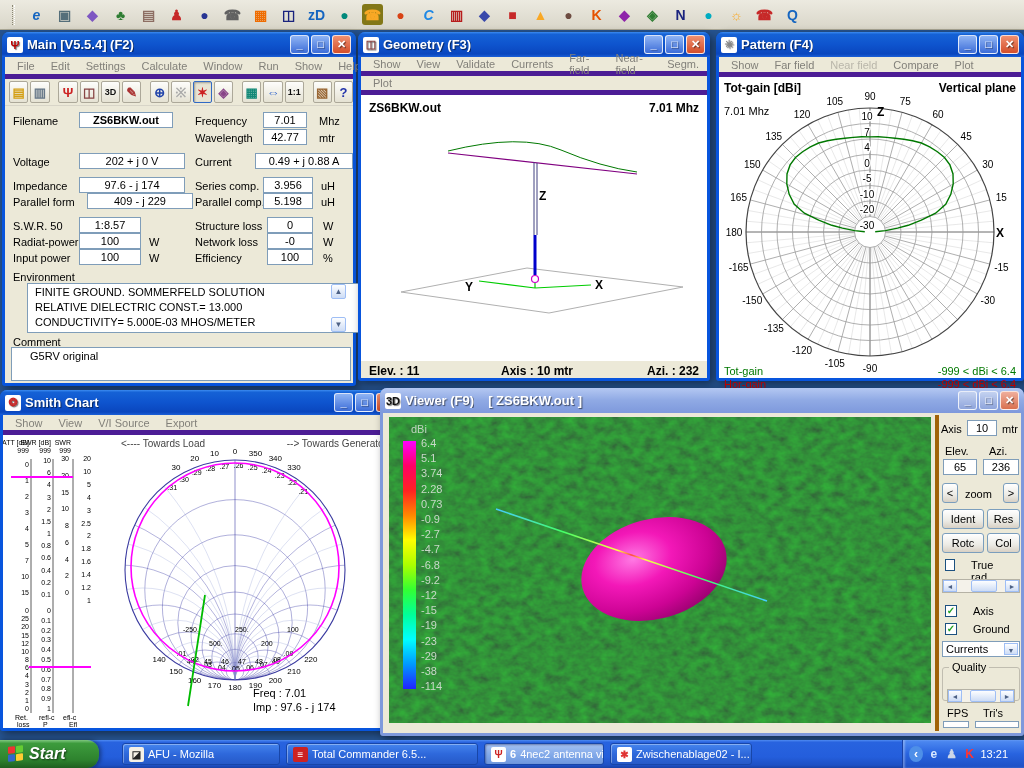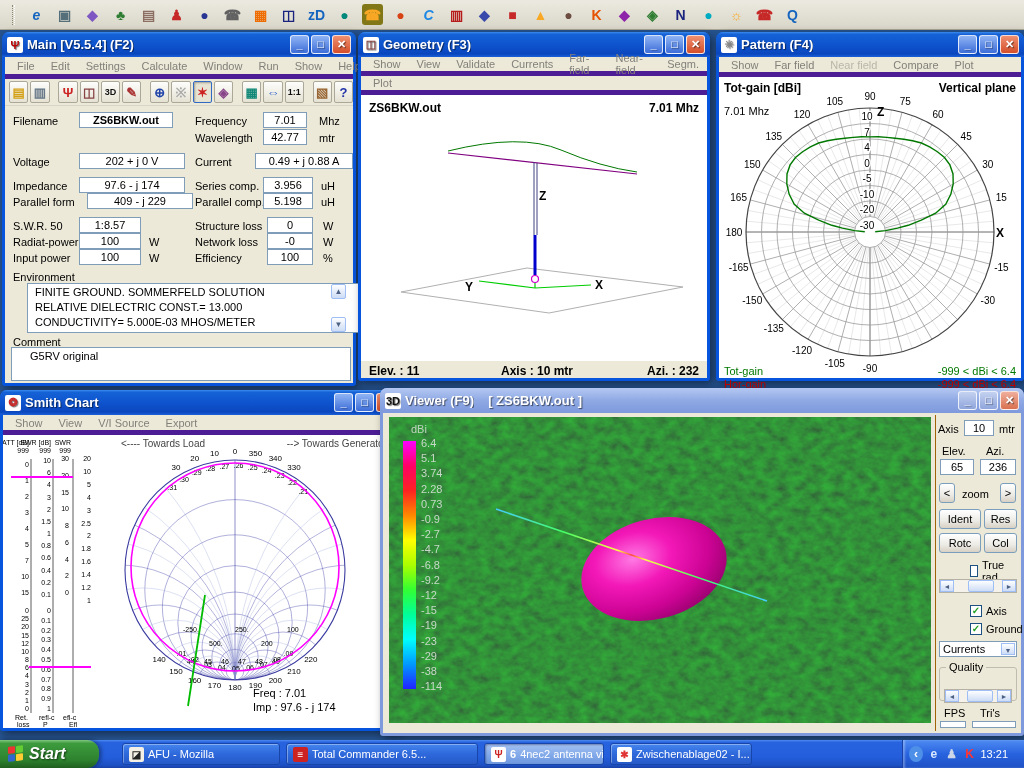--- a/index.html
+++ b/index.html
@@ -53,21 +53,21 @@
   .tool.small{font-size:9px;}
   .tsep{width:6px;}
   
   .sbtn{position:absolute;width:15px;height:15px;border:1px solid #9EBEF5;border-radius:2px;
     background:linear-gradient(#FDFEFF,#CDDCF5);color:#4D6185;font-size:8px;
     display:flex;align-items:center;justify-content:center;}
   
   .xpb{position:absolute;height:20px;border:1px solid #7B9EBD;border-radius:3px;
     background:linear-gradient(#FFFFFF,#ECEBE5 60%,#D8D0C4);font-size:11px;color:#000;
     display:flex;align-items:center;justify-content:center;}
-  .chk{position:absolute;font-size:11px;color:#000;display:flex;align-items:center;gap:4px;margin-left:28px;}
+  .chk{position:absolute;font-size:11px;color:#000;display:flex;gap:16px;}
   .chk .box{width:12px;height:12px;background:#fff;border:1px solid #1C5180;font-size:10px;
     line-height:10px;text-align:center;color:#21A121;font-weight:bold;}
   .hscroll{position:absolute;height:14px;background:#ECE9D8;border:1px solid #B5B2A5;display:flex;}
   .hscroll .ar{width:14px;background:linear-gradient(#FDFEFF,#CDDCF5);border:1px solid #9EBEF5;
     font-size:7px;color:#4D6185;display:flex;align-items:center;justify-content:center;}
   .hscroll .tr{flex:1;background:#F4F2EA;position:relative;}
   .hscroll .th{position:absolute;top:0;bottom:0;width:26px;left:30%;
     background:linear-gradient(#FDFEFF,#CDDCF5);border:1px solid #9EBEF5;border-radius:2px;}
   
   #taskbar{position:absolute;left:0;bottom:0;width:1024px;height:28px;z-index:10;
@@ -694,21 +694,21 @@
         <text x="32" y="166.79999999999998" font-size="11" fill="#C8D8C8">-9.2</text>
         <text x="32" y="182" font-size="11" fill="#C8D8C8">-12</text>
         <text x="32" y="197.2" font-size="11" fill="#C8D8C8">-15</text>
         <text x="32" y="212.39999999999998" font-size="11" fill="#C8D8C8">-19</text>
         <text x="32" y="227.6" font-size="11" fill="#C8D8C8">-23</text>
         <text x="32" y="242.79999999999998" font-size="11" fill="#C8D8C8">-29</text>
         <text x="32" y="258" font-size="11" fill="#C8D8C8">-38</text>
         <text x="32" y="273.2" font-size="11" fill="#C8D8C8">-114</text>
       </svg>
   </div>
-  <div id="viewer-panel" style="position:absolute;left:552px;top:24px;width:72px;height:316px;background:#ECE9D8;border-left:1px solid #a16207">
+  <div id="viewer-panel" style="position:absolute;left:552px;top:24px;width:72px;height:316px;background:#ECE9D8;border-left:4px solid #a16207">
     <span class="lbl" style="left:2px;top:8px">Axis</span>
     <span class="fld" style="left:28px;top:5px;width:30px">10</span>
     <span class="lbl" style="left:63px;top:8px">mtr</span>
     <span class="lbl" style="left:6px;top:30px">Elev.</span>
     <span class="lbl" style="left:50px;top:30px">Azi.</span>
     <span class="fld" style="left:4px;top:44px;width:34px">65</span>
     <span class="fld" style="left:44px;top:44px;width:36px">236</span>
     <span class="xpb" style="left:3px;top:68px;width:16px">&lt;</span>
     <span class="lbl" style="left:26px;top:73px">zoom</span>
     <span class="xpb" style="left:64px;top:68px;width:16px">&gt;</span>

